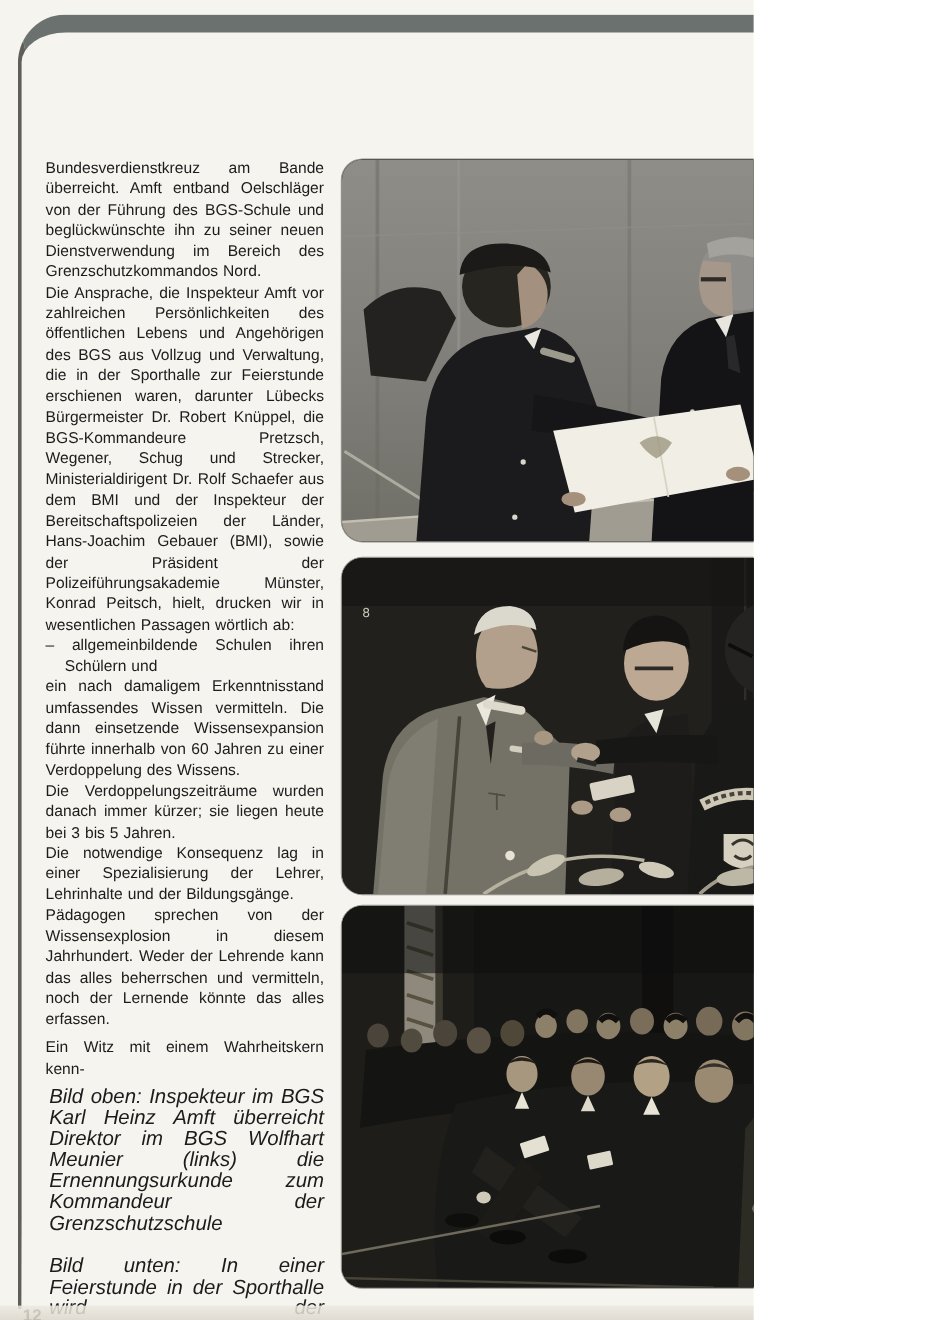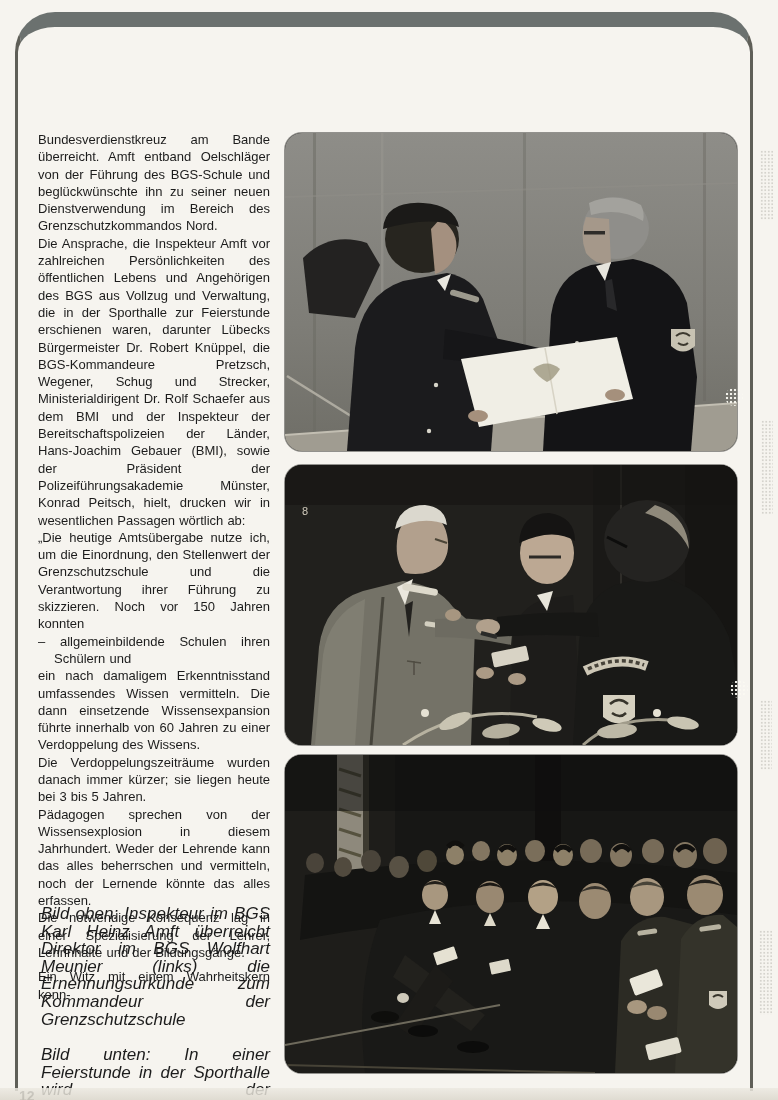--- a/index.html
+++ b/index.html
@@ -1,19 +1,19 @@
 <!DOCTYPE html>
 <html lang="de"><head>
 <meta charset="utf-8">
 <style>
   html,body{margin:0;padding:0;}
   body{background:#ffffff;}
   .page{
     position:relative;
-    width:778px;height:1100px;
+    width:628px;height:1100px;
     background:#f6f4ef;
     overflow:hidden;
     font-family:"Liberation Sans",sans-serif;
     color:#1c1c1c;
   }
   
   .frame{
     position:absolute;left:15px;top:12px;
     width:732px;height:1064px;
     border-style:solid;
@@ -91,26 +91,25 @@
 </head>
 <body>
 
 <div class="page">
 
   <div class="frame"></div>
 
   <div class="text-column">
     <p>Bundesverdienstkreuz am Bande überreicht. Amft entband Oelschläger von der Führung des BGS-Schule und beglückwünschte ihn zu seiner neuen Dienstverwendung im Bereich des Grenzschutzkommandos Nord.</p>
     <p>Die Ansprache, die Inspekteur Amft vor zahlreichen Persönlichkeiten des öffentlichen Lebens und Angehörigen des BGS aus Vollzug und Verwaltung, die in der Sporthalle zur Feierstunde erschienen waren, darunter Lübecks Bürgermeister Dr. Robert Knüppel, die BGS-Kommandeure Pretzsch, Wegener, Schug und Strecker, Ministerialdirigent Dr. Rolf Schaefer aus dem BMI und der Inspekteur der Bereitschaftspolizeien der Länder, Hans-Joachim Gebauer (BMI), sowie der Präsident der Polizeiführungsakademie Münster, Konrad Peitsch, hielt, drucken wir in wesentlichen Passagen wörtlich ab:</p>
-    <p>„Die heutige Amtsübergabe nutze ich, um die Einordnung, den Stellenwert der Grenzschutzschule und die Verantwortung ihrer Führung zu skizzieren. Noch vor 150 Jahren konnten</p>
     <p class="hang">– allgemeinbildende Schulen ihren Schülern und</p>
     <p>ein nach damaligem Erkenntnisstand umfassendes Wissen vermitteln. Die dann einsetzende Wissensexpansion führte innerhalb von 60 Jahren zu einer Verdoppelung des Wissens.</p>
     <p>Die Verdoppelungszeiträume wurden danach immer kürzer; sie liegen heute bei 3 bis 5 Jahren.</p>
+    <p>Die notwendige Konsequenz lag in einer Spezialisierung der Lehrer, Lehrinhalte und der Bildungsgänge.</p>
     <p>Pädagogen sprechen von der Wissensexplosion in diesem Jahrhundert. Weder der Lehrende kann das alles beherrschen und vermitteln, noch der Lernende könnte das alles erfassen.</p>
-    <p>Die notwendige Konsequenz lag in einer Spezialisierung der Lehrer, Lehrinhalte und der Bildungsgänge.</p>
     <p class="witz">Ein Witz mit einem Wahrheitskern kenn-</p>
   </div>
 
   <div class="photo" id="photo-top">
     <svg viewBox="0 0 452 318" xmlns="http://www.w3.org/2000/svg">
       <defs>
         <linearGradient id="p1bg" x1="0" y1="0" x2="0" y2="1">
           <stop offset="0" stop-color="#8e8d88"></stop>
           <stop offset=".6" stop-color="#7e7d77"></stop>
           <stop offset="1" stop-color="#6f6e67"></stop>

